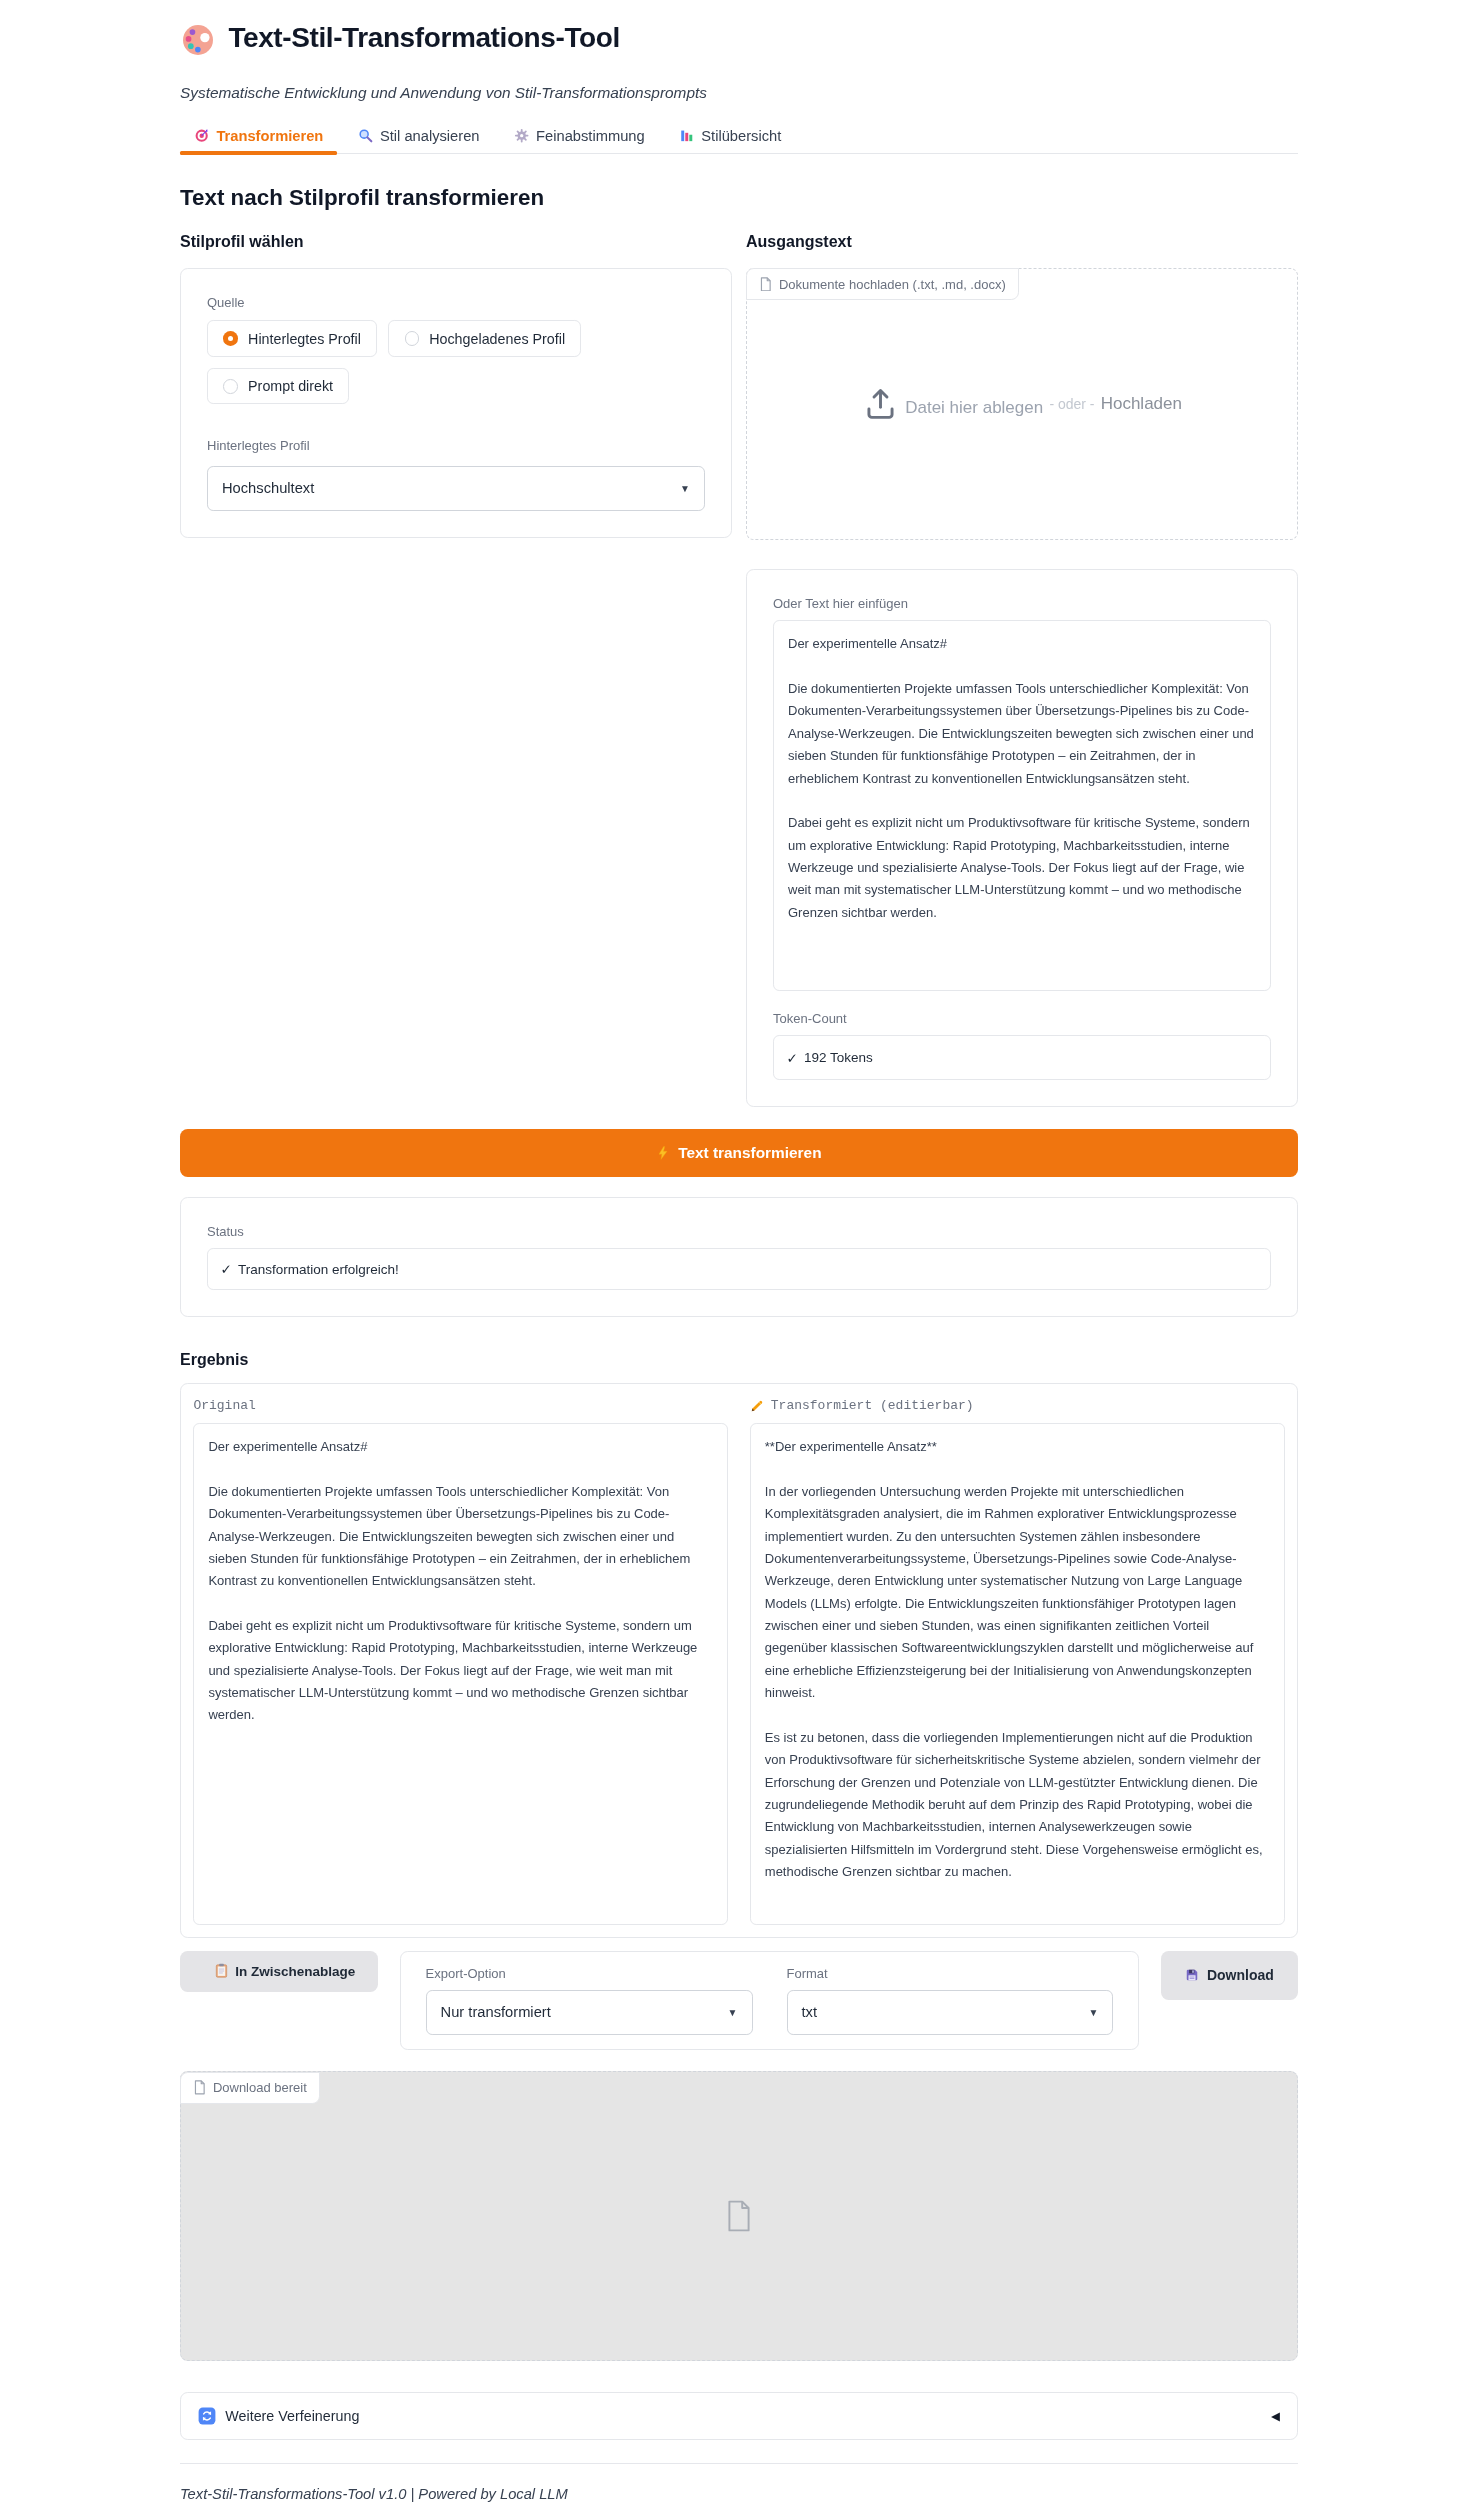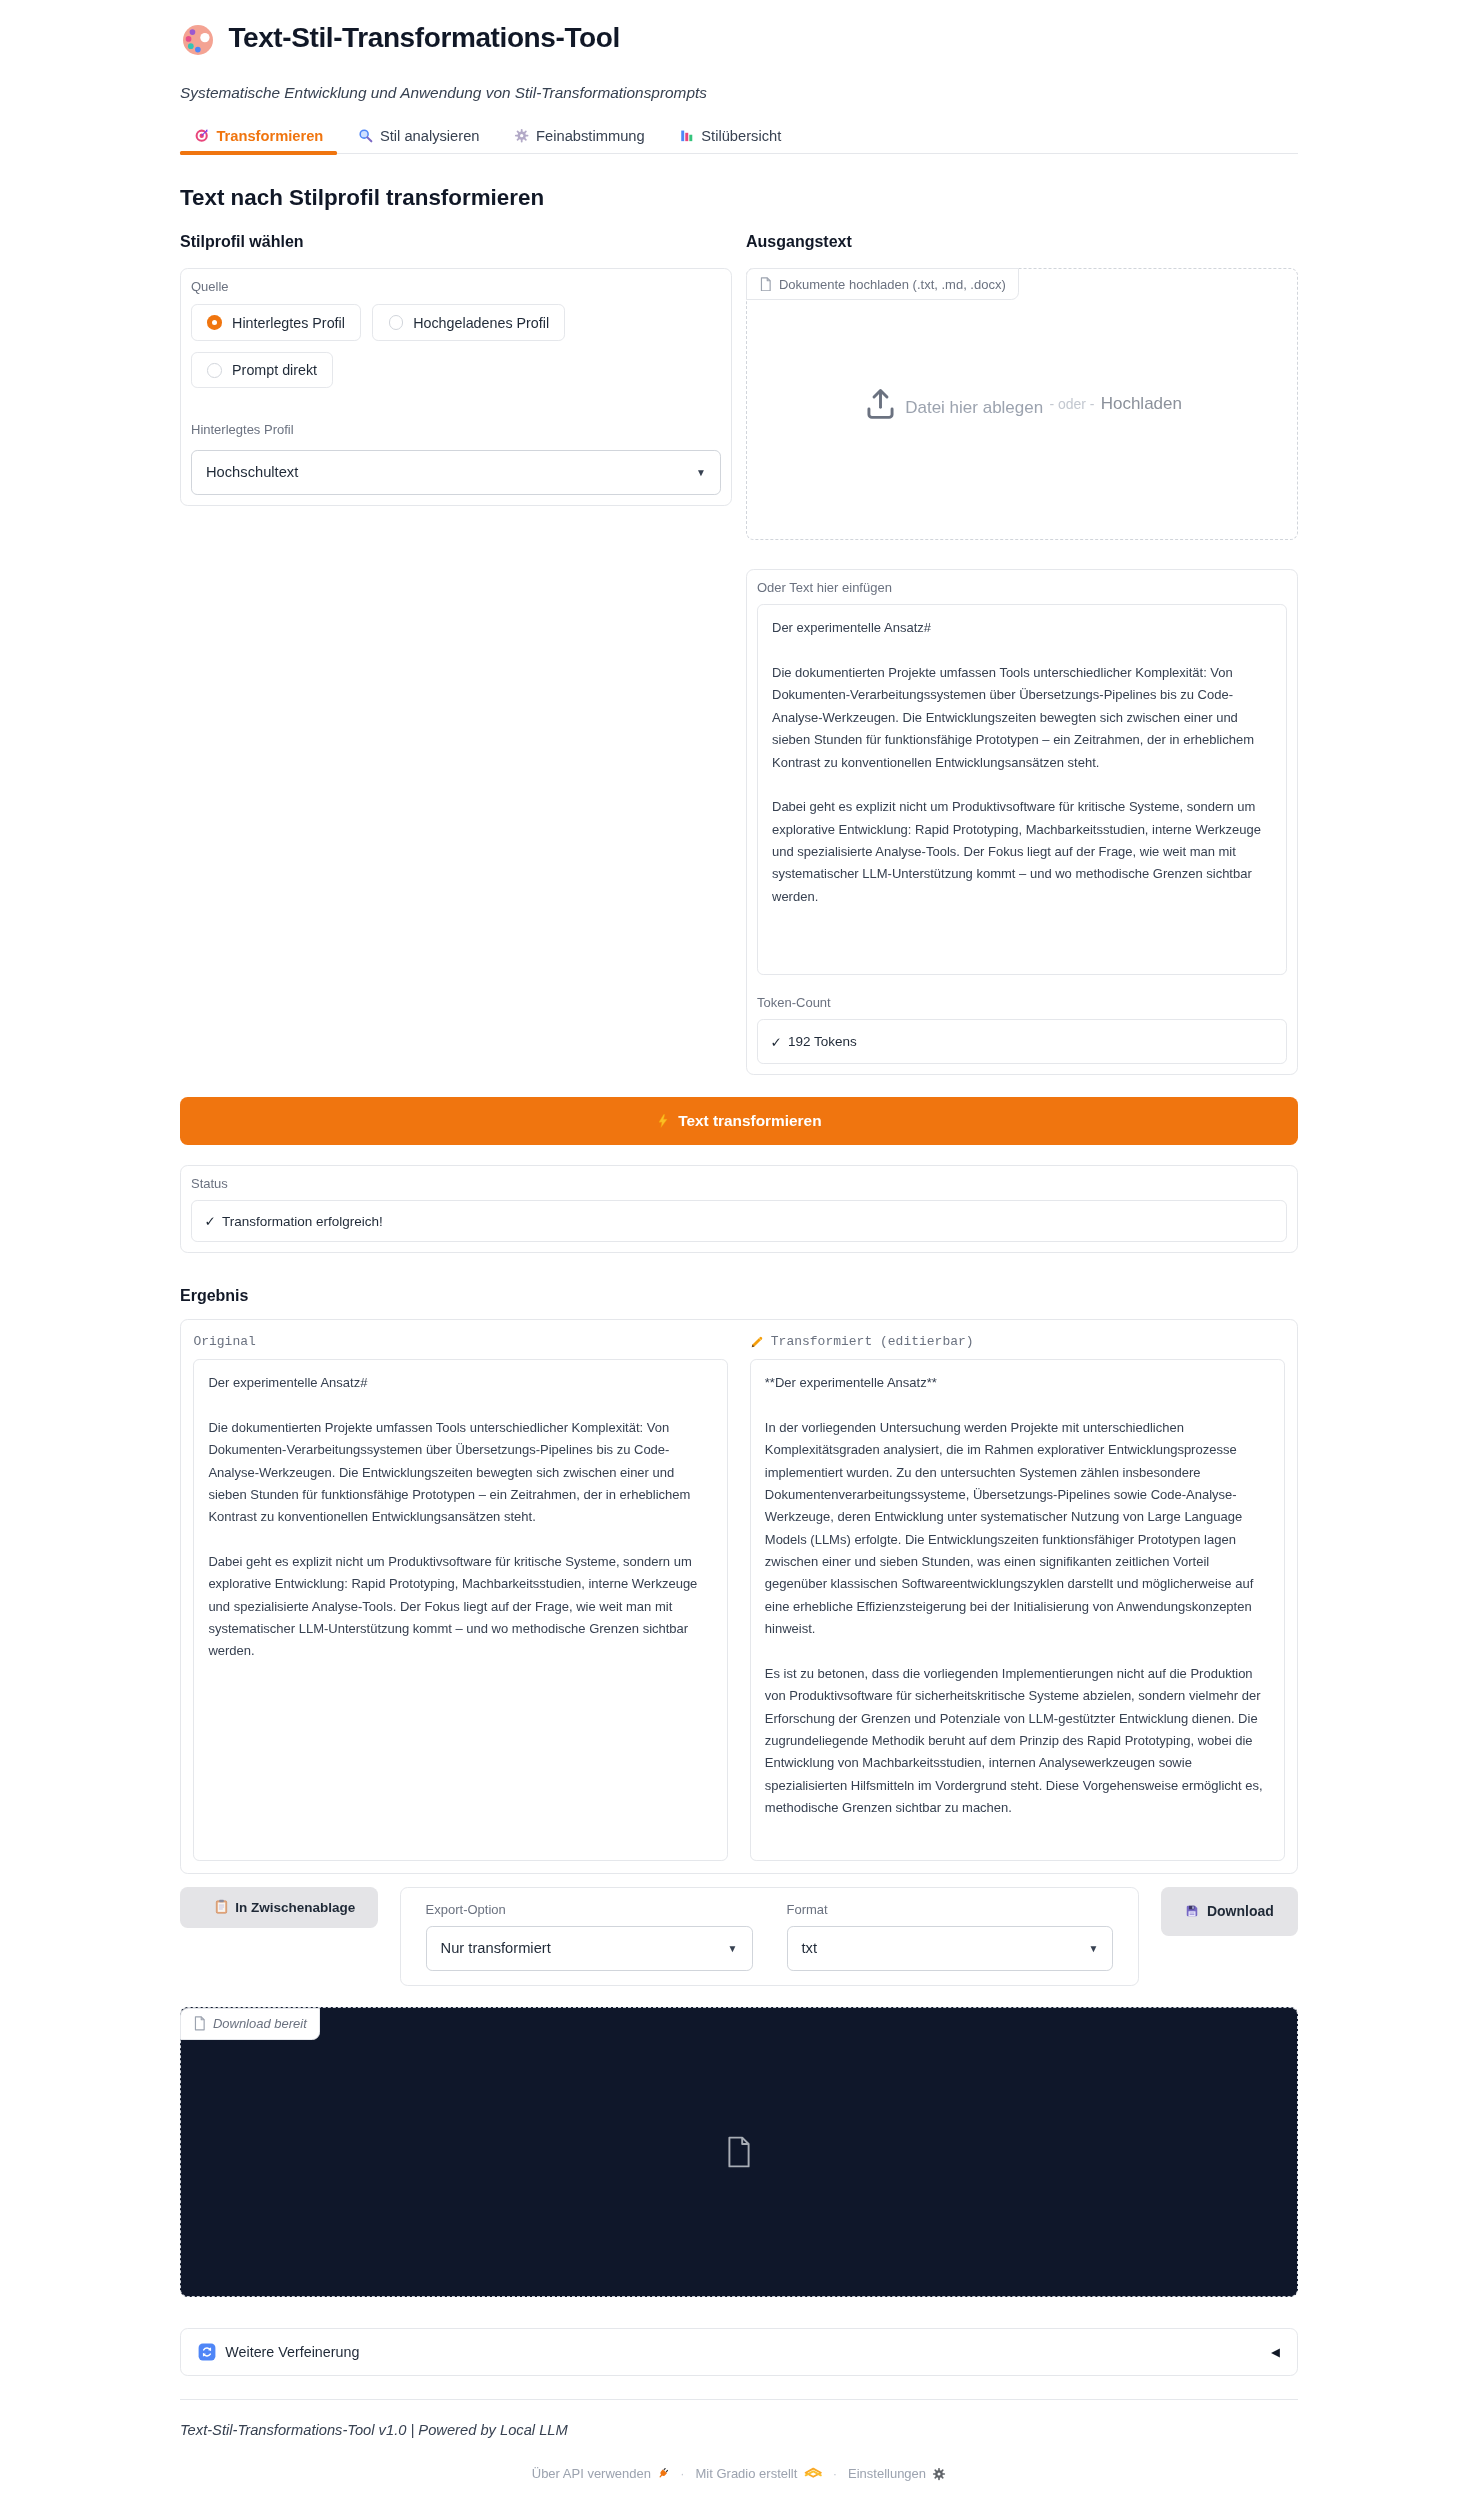--- a/index.html
+++ b/index.html
@@ -23,21 +23,21 @@
          font-size:14.7px; color:#374151; cursor:pointer; position:relative; }
   .tab.active { color:#f0750f; font-weight:600; }
   .tab.active::after { content:""; position:absolute; left:0; right:0; bottom:-1.5px; height:3.1px; background:#f0750f; border-radius:1.5px; }
 
   
   .h2 { margin-top:31px; font-size:22.4px; font-weight:700; color:#111827; }
   .h3 { font-size:16px; font-weight:700; color:#111827; }
   .h3-row { margin-top:21.6px; display:grid; grid-template-columns:1fr 1fr; gap:14px; }
 
   
-  .panel { border:0.8px solid #e5e7eb; border-radius:7.7px; background:#fff; padding:10px; }
+  .panel { border:0.8px solid #e5e7eb; border-radius:7.7px; background:#fff; padding:26px; }
   .g-label { font-size:13px; color:#6b7280; }
   .box { border:0.8px solid #e5e7eb; border-radius:6.2px; background:#fff; }
   .value-box { display:flex; align-items:center; gap:6.2px; padding:0 12.4px; height:45px; font-size:13.5px; color:#1f2937; }
   .dropdown { display:flex; align-items:center; justify-content:space-between; height:45px; padding:0 14px;
               border:0.8px solid #d1d5db; border-radius:6.2px; background:#fff; font-size:14.7px; color:#1f2937; cursor:pointer; }
   .dd-arrow { font-size:10px; color:#374151; }
   .textcontent { white-space:pre-wrap; font-size:13px; line-height:1.72; color:#374151; }
 
   
   .cols { margin-top:17px; display:grid; grid-template-columns:1fr 1fr; gap:14px; align-items:start; }
@@ -84,21 +84,21 @@
   
   .export-row { margin-top:12.4px; display:grid; grid-template-columns:198px 1fr 137px; gap:21.6px; align-items:start; }
   .gray-btn { display:flex; align-items:center; justify-content:center; gap:7.7px; background:#e4e4e7; border:none;
               border-radius:7.7px; font-size:13.5px; color:#1f2937; cursor:pointer; font-family:inherit; font-weight:600; }
   .clipboard-btn { height:41px; width:198px;padding-left:12px; }
   .download-btn { height:49px; width:137px; font-size:14px; }
   .export-panel { padding:14px 25px; }
   .export-grid { display:grid; grid-template-columns:1fr 1fr; gap:34px; }
 
   
-  .file-zone { margin-top:21.6px; border:0.8px dashed #d1d5db; border-radius:7.7px; height:290px; position:relative; background:#0f172a;font-style:italic; }
+  .file-zone { margin-top:21.6px; border:0.8px dashed #d1d5db; border-radius:7.7px; height:290px; position:relative; background:#e5e5e5; }
   .file-zone-center { position:absolute; inset:0; display:flex; align-items:center; justify-content:center; }
 
   
   .accordion { margin-top:31px; border:0.8px solid #e5e7eb; border-radius:7.7px; height:48px; display:flex;
                align-items:center; justify-content:space-between; padding:0 17px; cursor:pointer; background:#fff; }
   .accordion-left { display:flex; align-items:center; gap:9.3px; font-size:14.3px; color:#1f2937; }
   .accordion-arrow { font-size:11.6px; color:#111827; }
 
   .divider { margin-top:23px; border-top:0.8px solid #e5e7eb; }
   .app-footer { margin-top:21.6px; font-style:italic; font-size:14.7px; color:#374151; }

